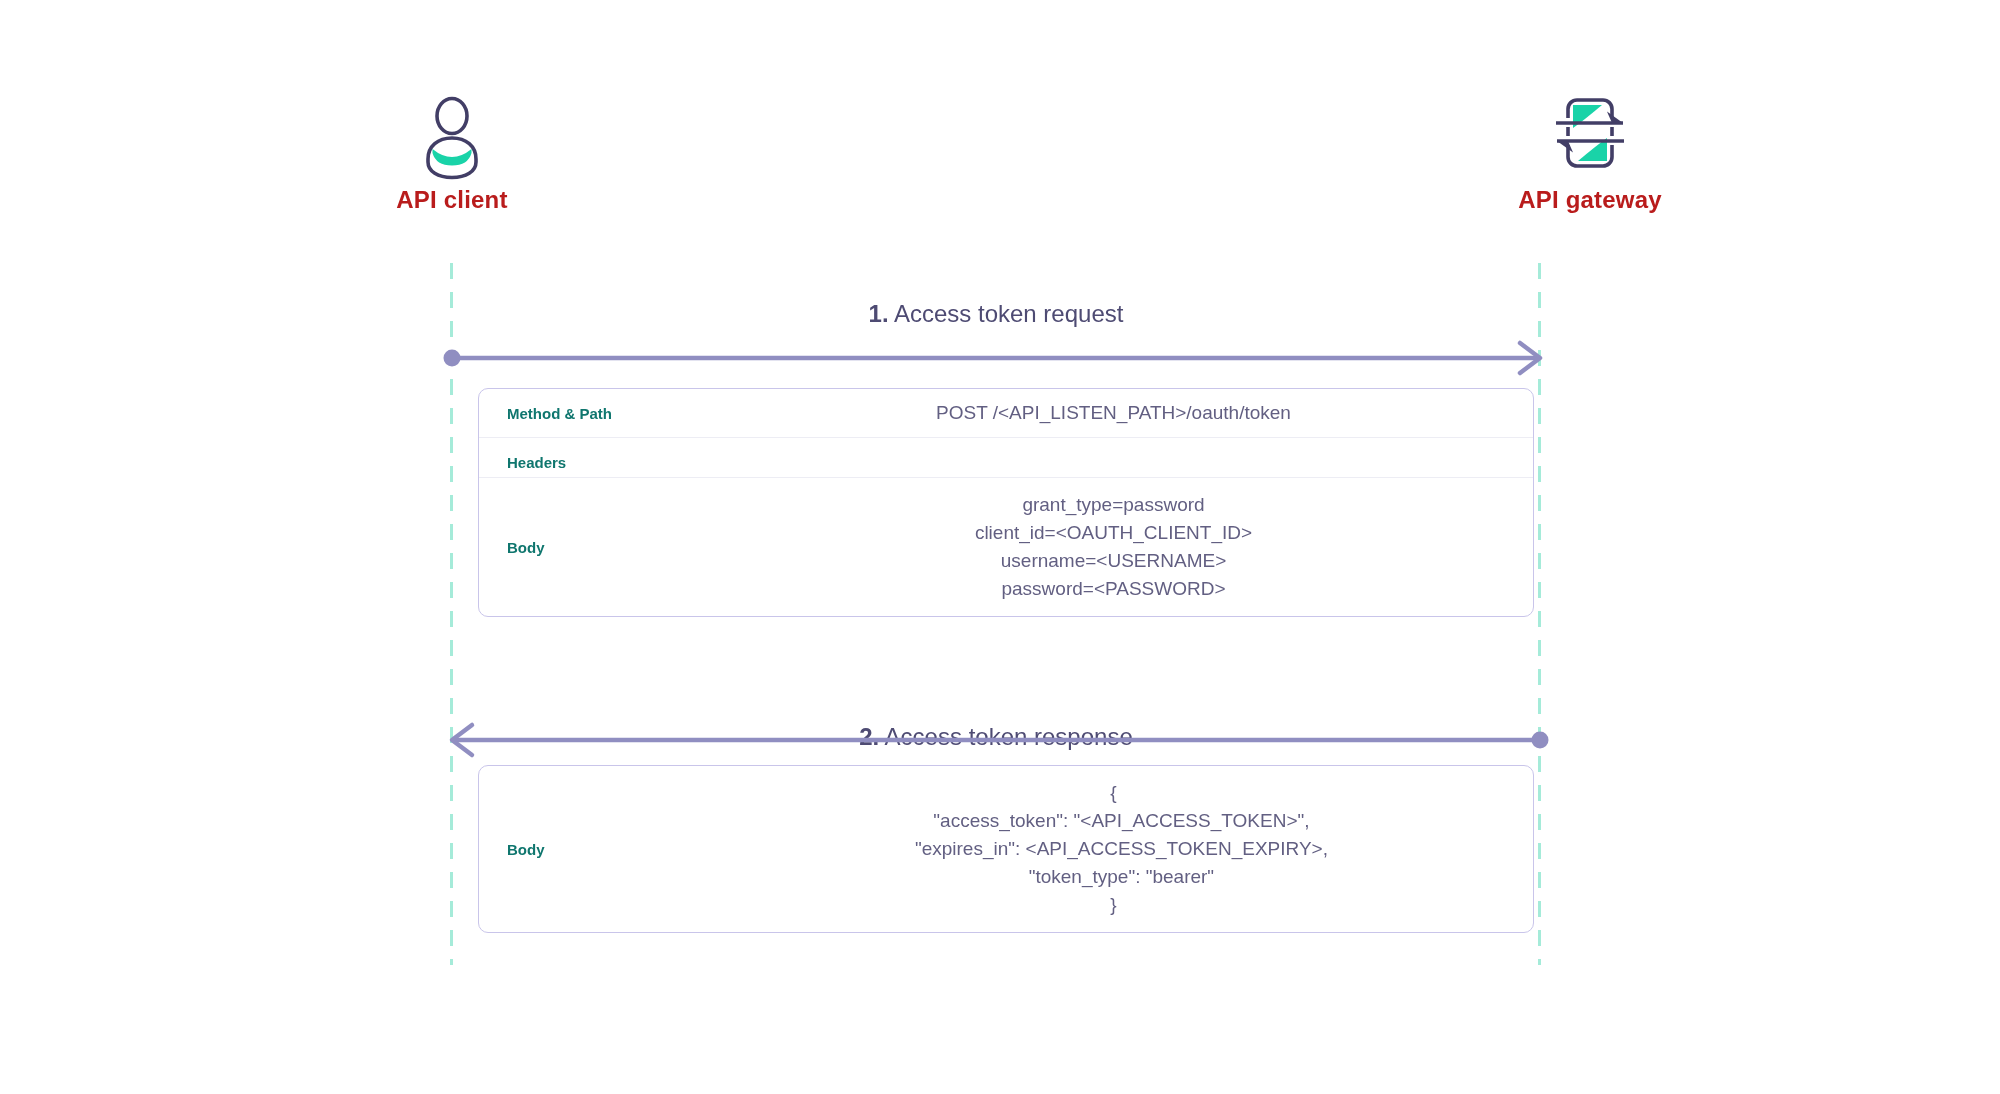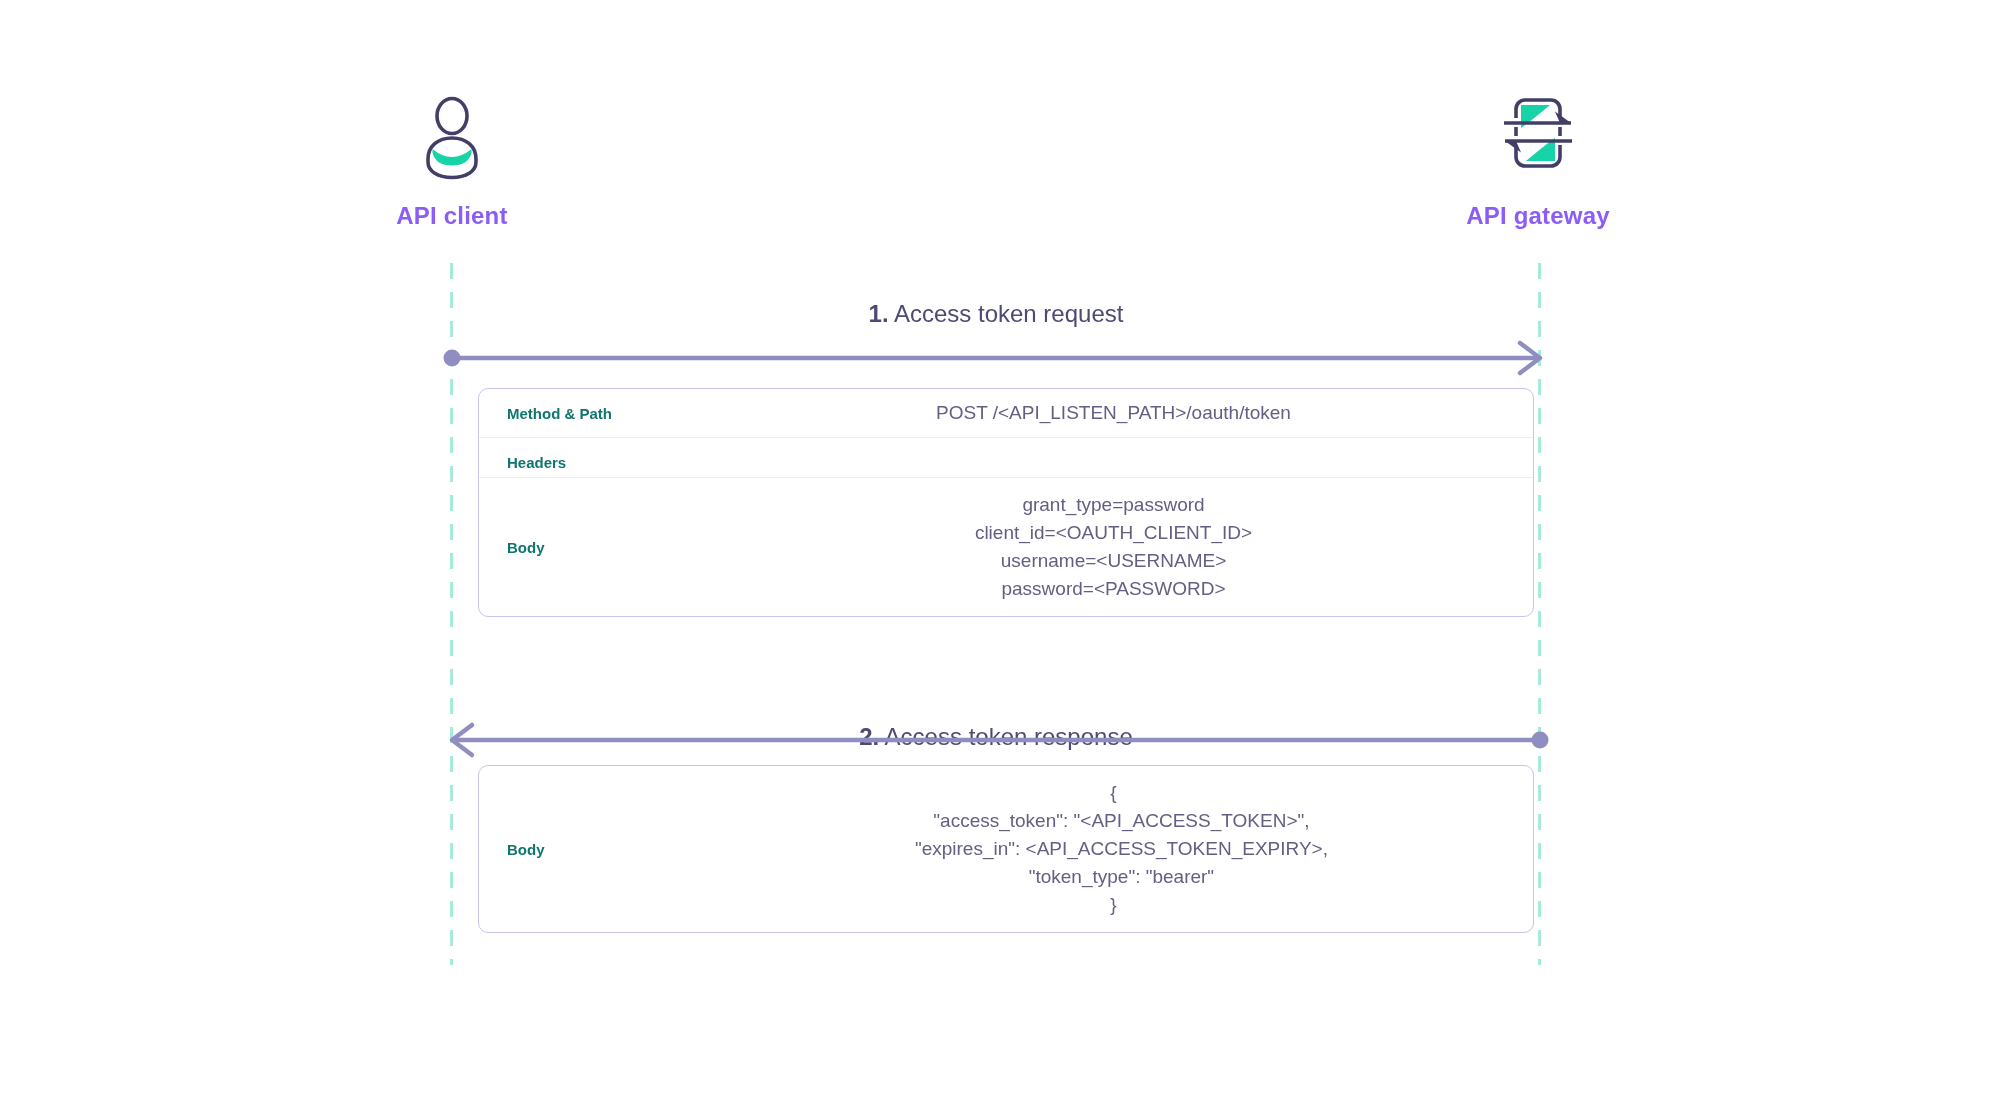--- a/index.html
+++ b/index.html
@@ -3,23 +3,23 @@
 <meta charset="utf-8">
 <style>
   html,body { margin:0; padding:0; background:#ffffff; }
   .canvas {
     position:relative; width:2000px; height:1094px; background:#ffffff;
     font-family:"Liberation Sans", sans-serif; overflow:hidden;
   }
   
   .entity { position:absolute; width:260px; text-align:center; }
   .entity svg { display:block; margin:0 auto; }
-  .entity-label { margin-top:20px; font-size:24px; font-weight:700; color:#8b5cf6; letter-spacing:.2px; }
+  .entity-label { margin-top:4px; font-size:24px; font-weight:700; color:#b91c1c; letter-spacing:.2px; }
   #entity-client  { left:322px;  top:92px; }
-  #entity-gateway { left:1408px; top:92px; }
+  #entity-gateway { left:1460px; top:92px; }
 
   
   .lifeline {
     position:absolute; top:263px; height:702px; width:3px;
     background:repeating-linear-gradient(to bottom, #a5ebd9 0 16px, transparent 16px 29px);
   }
   #lifeline-client  { left:450px; }
   #lifeline-gateway { left:1538px; }
 
   

